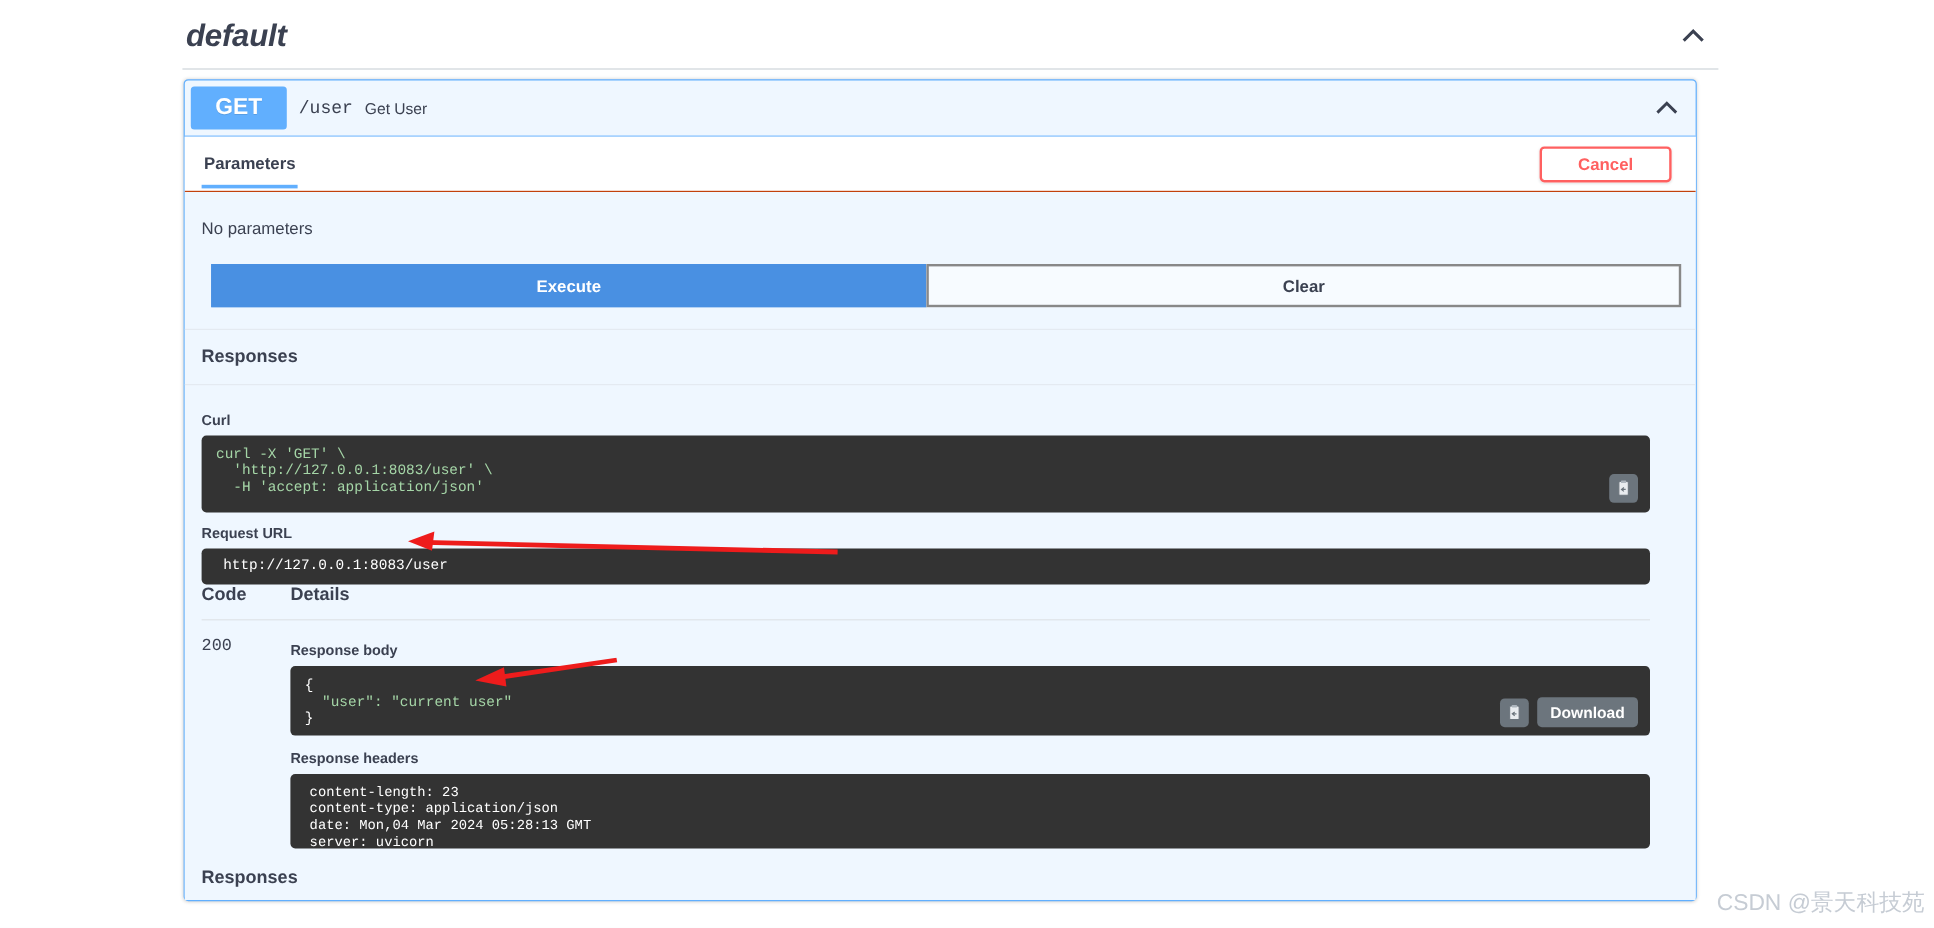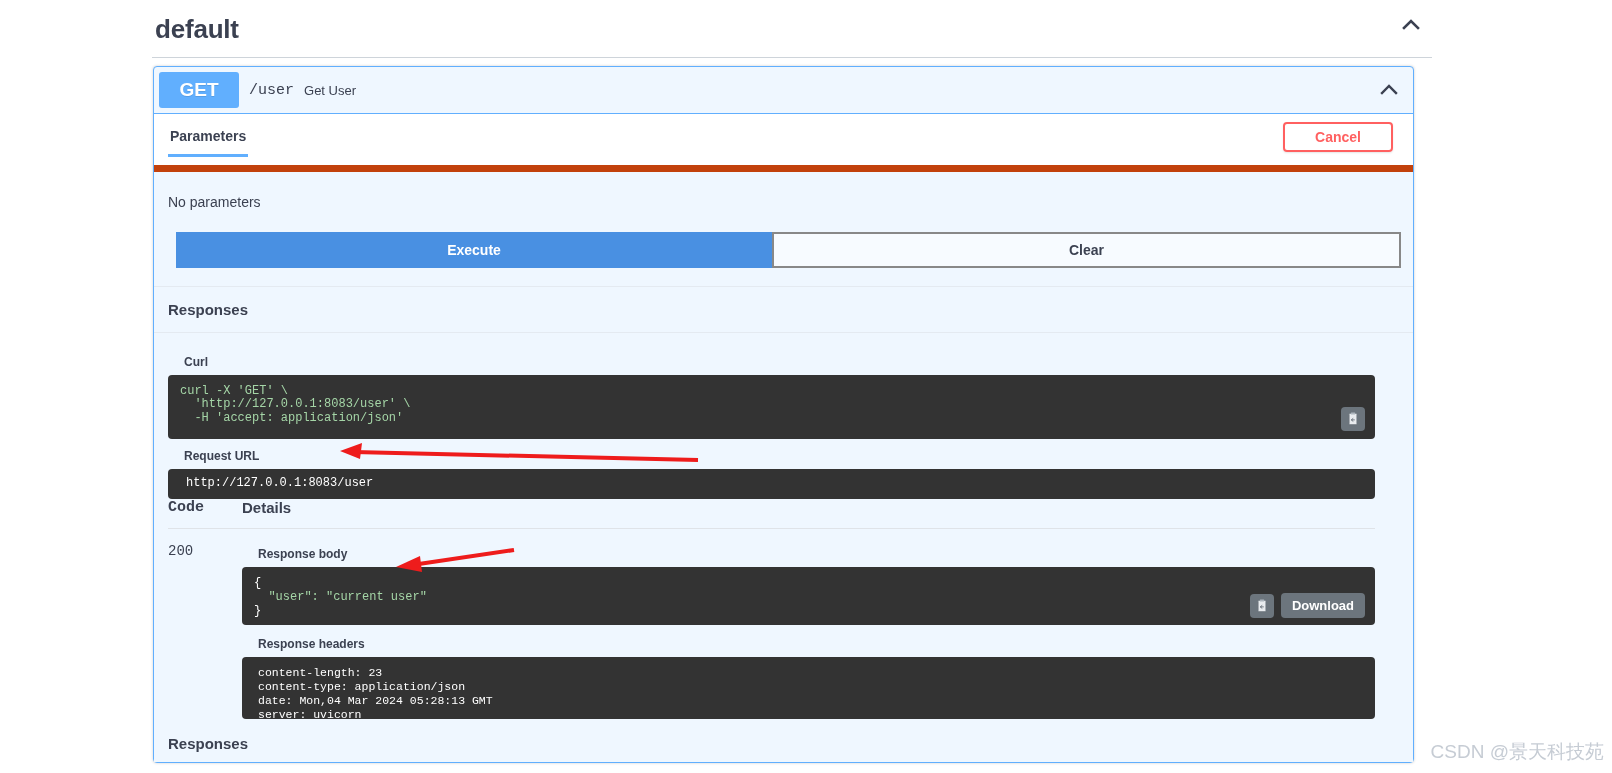--- a/index.html
+++ b/index.html
@@ -17,24 +17,26 @@
   }
 
   
   .tag-section {
     position: absolute;
     left: 152px; top: 0px;
     width: 1280px;
   }
   .tag-header {
     display: flex;
+    align-items: center;
     justify-content: space-between;
     padding: 14px 10px 12px 3px;
     border-bottom: 1px solid #ced4da;
     cursor: pointer;
+    font-style: italic;
   }
   .tag-title {
     font-size: 26px;
     font-weight: bold;
     color: #3b4151;
     letter-spacing: -0.2px;
   }
   .chev {
     width: 22px; height: 22px;
     flex: 0 0 auto;
@@ -86,22 +88,22 @@
 
   
   .opblock-body { background: #eff7ff; }
 
   .tabs-row {
     display: flex;
     align-items: flex-start;
     justify-content: space-between;
     background: #ffffff;
     padding: 0 20px 0 14px;
-    border-bottom: 7px solid #c2410c;
-    height: 58px;
+    border-bottom: 1px solid #c2410c;
+    height: 46px;
   }
   .tab-item {
     font-size: 14px;
     font-weight: bold;
     color: #3b4151;
     padding: 14px 2px 10px 2px;
     border-bottom: 3px solid #61affe;
     cursor: pointer;
   }
   .cancel-btn {
@@ -161,21 +163,21 @@
     border-top: 1px solid #e4eaf1;
     border-bottom: 1px solid #e4eaf1;
   }
 
   .resp-wrap { padding: 16px 14px 0 14px; }
 
   .sub-label {
     font-size: 12px;
     font-weight: bold;
     color: #3b4151;
-    margin: 6px 0 6px 16px;
+    margin: 6px 0 6px 0;
   }
 
   .code-block {
     position: relative;
     background: #333333;
     border-radius: 4px;
     padding: 10px 12px;
     font-family: "Liberation Mono", monospace;
     font-size: 12px;
     line-height: 1.12;
@@ -208,21 +210,21 @@
   }
   .resp-table { width: 1207px; margin-left: 14px; }
   .resp-head {
     display: flex;
     font-size: 15px;
     font-weight: bold;
     color: #3b4151;
     padding-bottom: 12px;
     border-bottom: 1px solid #dfe3e8;
   }
-  .col-code { width: 74px; font-family: Liberation Mono, monospace; }
+  .col-code { width: 74px; }
   .col-details { flex: 1; }
   .resp-row {
     display: flex;
     padding-top: 12px;
   }
   .resp-code {
     width: 74px;
     font-size: 14px;
     color: #3b4151;
     font-family: "Liberation Mono", monospace;

